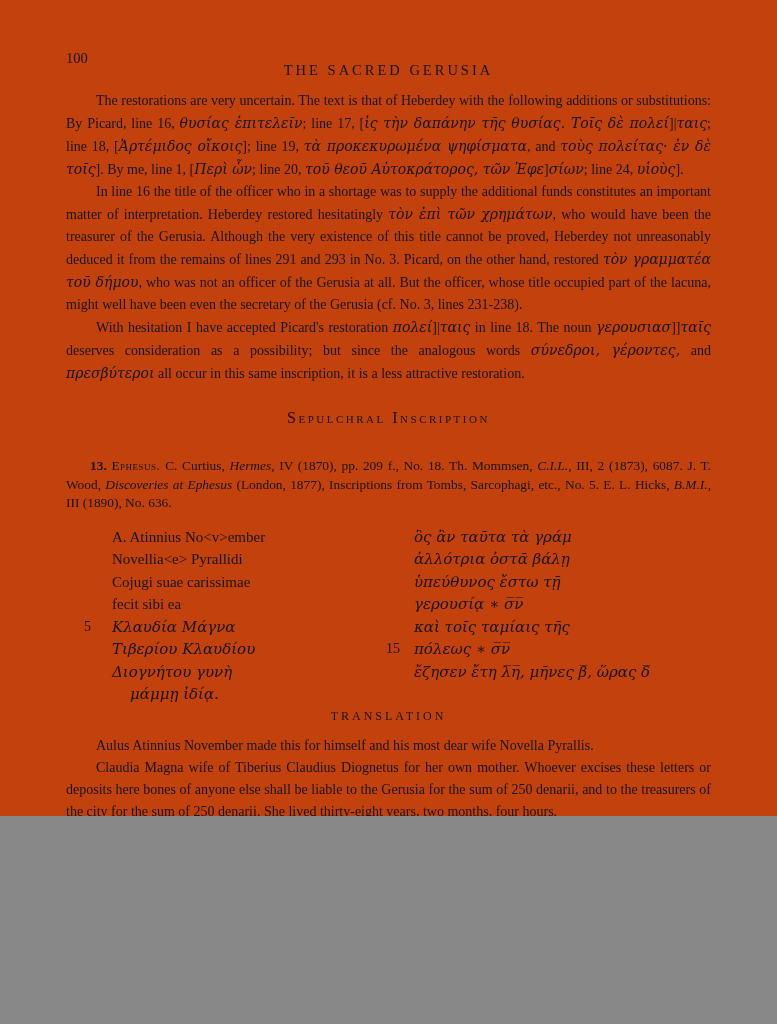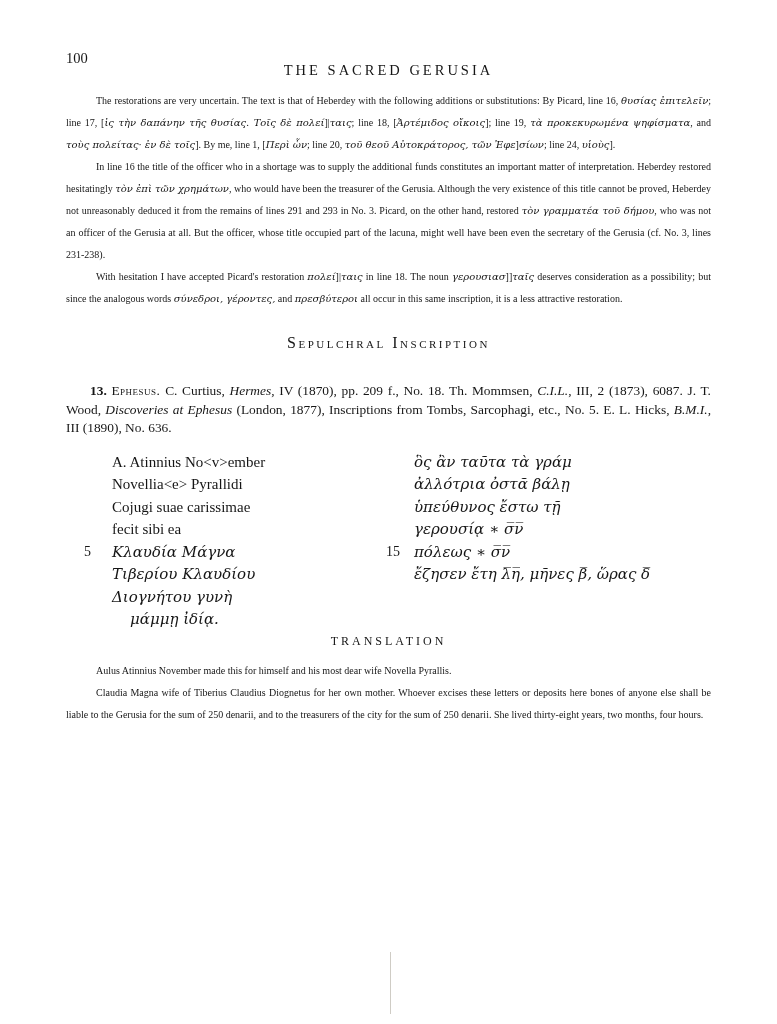--- a/index.html
+++ b/index.html
@@ -1,34 +1,34 @@
 <!DOCTYPE html>
 <html><head>
 <meta charset="utf-8">
 <style>
   * { margin: 0; padding: 0; box-sizing: border-box; }
   html, body { background: #888; }
   .page {
     width: 777px;
-    height: 1024px;
+    height: 816px;
     margin: 0 auto;
-    background: #ffffff;
+    background: #c2410c;
     color: #161616;
     font-family: "Liberation Serif", "DejaVu Serif", serif;
     position: relative;
     overflow: hidden;
   }
   .content { padding: 50px 66px 0 66px; }
 
   .header { position: relative; height: 18px; margin-bottom: 22px; font-size: 14.5px; }
   .page-num { position: absolute; left: 0; top: 0; }
   .running-title { position: absolute; left: 0; right: 0; top: 12px; text-align: center; letter-spacing: 3px; }
 
   .para {
-    font-size: 10px;
+    font-size: 14px;
     line-height: 22px;
     text-align: justify;
     text-indent: 30px;
   }
   .greek, .greek-text { font-family: "DejaVu Serif", serif; font-style: italic; }
   .italic { font-style: italic; }
   .bold { font-weight: bold; }
   .smallcaps { font-variant: small-caps; letter-spacing: 0.5px; }
 
   .section-heading {
@@ -145,20 +145,21 @@
         <div class="insc-line">
           <span class="insc-num"></span>
           <span class="insc-txt" data-style="greek">ὑπεύθυνος ἔστω τῇ</span>
         </div>
         <div class="insc-line">
           <span class="insc-num"></span>
           <span class="insc-txt" data-style="greek">γερουσίᾳ ∗ σ̅ν̅</span>
         </div>
         <div class="insc-line">
           <span class="insc-num"></span>
+          <span class="insc-txt" data-style="greek">καὶ τοῖς ταμίαις τῆς</span>
         </div>
         <div class="insc-line">
           <span class="insc-num">15</span>
           <span class="insc-txt" data-style="greek">πόλεως ∗ σ̅ν̅</span>
         </div>
         <div class="insc-line">
           <span class="insc-num"></span>
           <span class="insc-txt" data-style="greek">ἔζησεν ἔτη λ̅η̅, μῆνες β̅, ὥρας δ̅</span>
         </div>
       </div>

